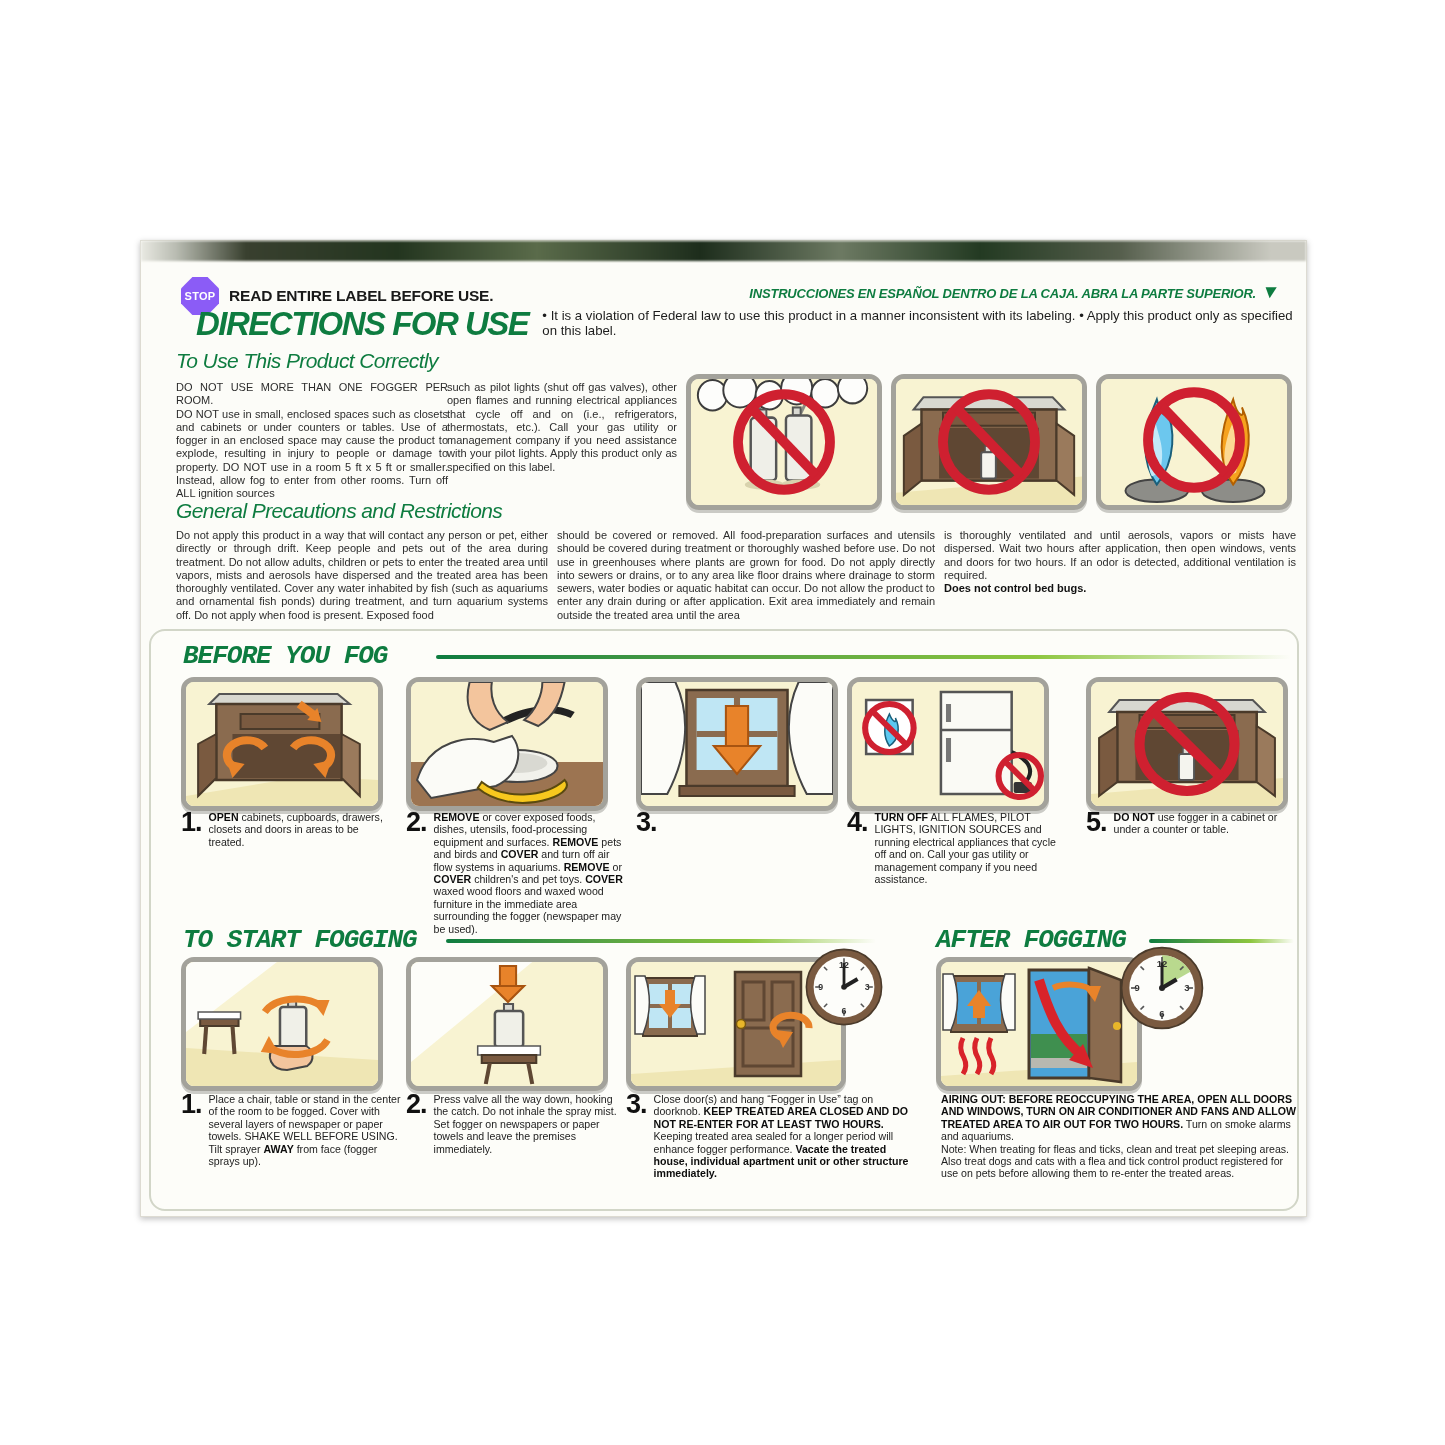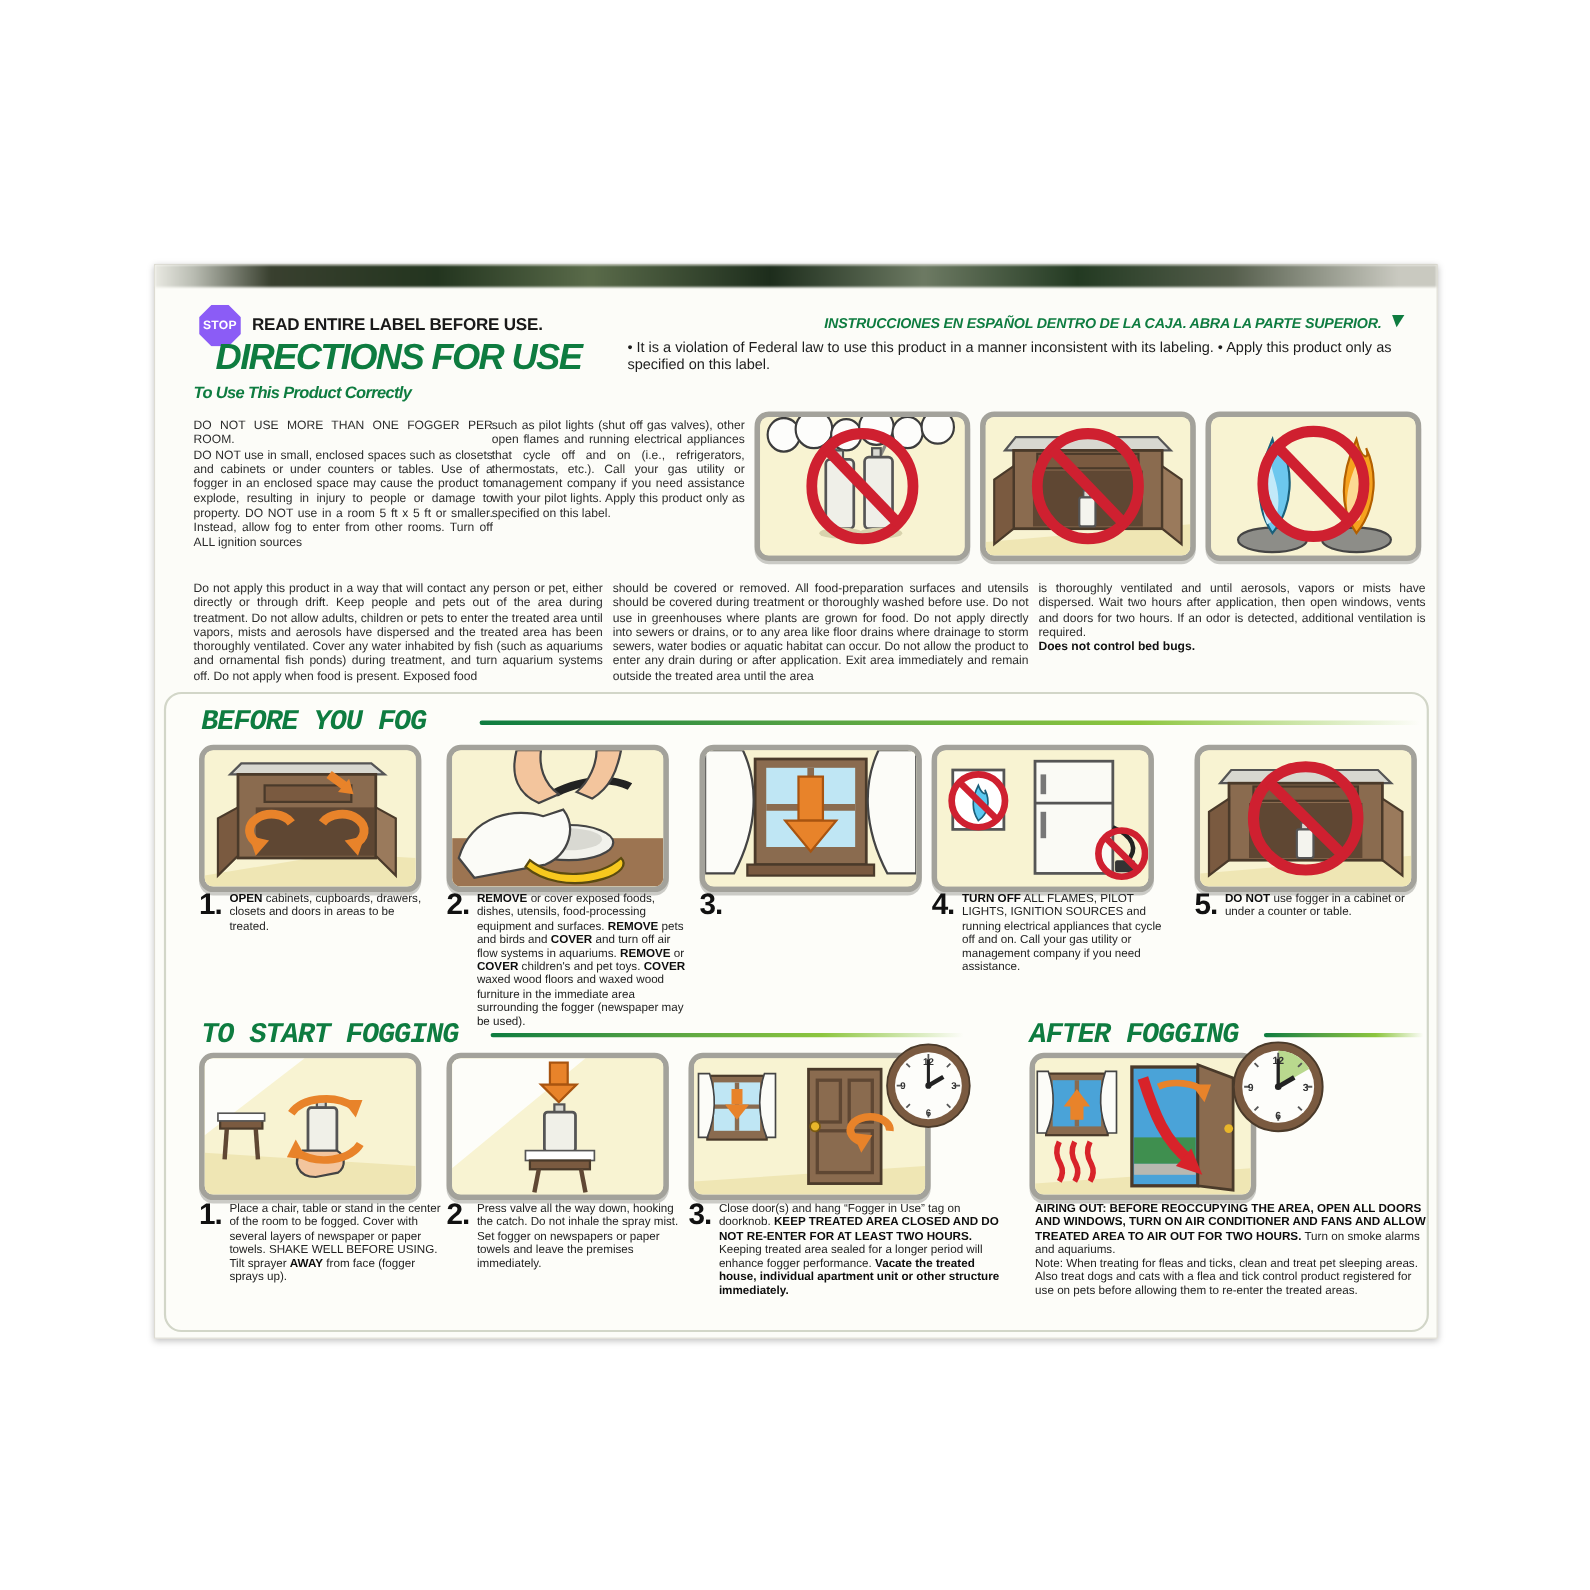--- a/index.html
+++ b/index.html
@@ -10,22 +10,22 @@
        background:linear-gradient(90deg,#e9e9e2 0%,#b9bcb2 3%,#39402f 9%,#23351f 22%,#5a6b4a 34%,#1d2d1c 48%,#6d7a63 60%,#233a22 72%,#555e4c 84%,#c9c9c0 97%);
        filter:blur(1.2px);}
   .stop-octagon{position:absolute;left:40px;top:36px;width:38px;height:38px;background:#8b5cf6;
        clip-path:polygon(30% 0,70% 0,100% 30%,100% 70%,70% 100%,30% 100%,0 70%,0 30%);
        display:flex;align-items:center;justify-content:center;color:#fff;font-weight:bold;font-size:11px;letter-spacing:.3px;}
   .read-label{position:absolute;left:88px;top:46px;font-size:15.5px;font-weight:bold;color:#191919;letter-spacing:-0.2px;}
   .spanish{position:absolute;left:520px;top:45px;width:595px;text-align:right;font-size:13px;font-weight:bold;font-style:italic;color:#0e7c40;letter-spacing:-0.2px;}
   .spanish-tri{position:absolute;left:1120px;top:40px;font-size:19px;color:#0e7c40;transform:skewX(-8deg);}
   .dir-row{position:absolute;left:35px;top:66px;width:1120px;display:flex;align-items:flex-end;gap:14px;}
   .dir-title{font-size:33px;font-weight:bold;font-style:italic;color:#0e7c40;letter-spacing:-1.5px;white-space:nowrap;line-height:34px;margin-left:20px;}
-  .dir-note{font-size:13.2px;color:#1d1d1d;line-height:15px;padding-bottom:3px;margin-left:28px;}
-  .h2{font-size:15px;font-weight:bold;font-style:italic;color:#0e7c40;letter-spacing:-0.6px;position:absolute;white-space:nowrap;}
+  .dir-note{font-size:13.2px;color:#1d1d1d;line-height:15px;padding-bottom:3px;}
+  .h2{font-size:21px;font-weight:normal;font-style:italic;color:#0e7c40;letter-spacing:-0.6px;position:absolute;white-space:nowrap;}
   .body-txt{position:absolute;font-size:11px;line-height:13.3px;color:#2c2c2c;text-align:justify;}
   .body-txt b{color:#111;}
   .panel{position:absolute;border:5px solid #a3a29b;border-radius:13px;background:#f8f3d2;
          box-shadow:0 3px 0 rgba(110,110,104,.35);overflow:hidden;}
   .panel svg{display:block;width:100%;height:100%;}
   .card{position:absolute;left:8px;top:388px;width:1146px;height:578px;border:2px solid #d2d6c8;border-radius:16px;background:#fdfdf9;}
   .h-section{position:absolute;font-size:26px;font-weight:bold;font-style:italic;color:#0e7c40;letter-spacing:-1px;white-space:nowrap;font-family:Liberation Mono, monospace;}
   .rule{position:absolute;height:4px;border-radius:2px;background:linear-gradient(to right,#0e7c40 0%,#55a244 35%,#8dc63f 70%,rgba(141,198,63,0) 100%);}
   .cap{position:absolute;display:flex;gap:7px;align-items:flex-start;}
   .cap .num{font-weight:bold;font-size:27px;line-height:23px;color:#111;letter-spacing:-1px;}
@@ -114,20 +114,21 @@
       <path d="M52,96 C44,78 50,58 56,44 C60,60 66,70 60,92 Z" fill="#c2e9f9"></path>
       <path d="M135,104 C115,76 124,44 135,20 C140,40 148,38 144,28 C154,48 155,80 135,104 Z" fill="#f6a21e" stroke="#b25f00" stroke-width="2"></path>
       <path d="M130,96 C122,78 128,58 134,44 C138,60 144,70 138,92 Z" fill="#fcd993"></path>
       <g>
         <circle cx="95" cy="60" r="47" fill="none" stroke="#cf2030" stroke-width="10"></circle>
         <line x1="62" y1="27" x2="128" y2="93" stroke="#cf2030" stroke-width="10"></line>
       </g>
     </svg>
   </div>
 
+  <div class="h2" style="left:35px;top:258px;">General Precautions and Restrictions</div>
   <div class="body-txt" style="left:35px;top:288px;width:372px;">Do not apply this product in a way that will contact any person or pet, either directly or through drift. Keep people and pets out of the area during treatment. Do not allow adults, children or pets to enter the treated area until vapors, mists and aerosols have dispersed and the treated area has been thoroughly ventilated. Cover any water inhabited by fish (such as aquariums and ornamental fish ponds) during treatment, and turn aquarium systems off. Do not apply when food is present. Exposed food</div>
   <div class="body-txt" style="left:416px;top:288px;width:378px;">should be covered or removed. All food-preparation surfaces and utensils should be covered during treatment or thoroughly washed before use. Do not use in greenhouses where plants are grown for food. Do not apply directly into sewers or drains, or to any area like floor drains where drainage to storm sewers, water bodies or aquatic habitat can occur. Do not allow the product to enter any drain during or after application. Exit area immediately and remain outside the treated area until the area</div>
   <div class="body-txt" style="left:803px;top:288px;width:352px;"><span>is thoroughly ventilated and until aerosols, vapors or mists have dispersed. Wait two hours after application, then open windows, vents and doors for two hours. If an odor is detected, additional ventilation is required.</span><br><b>Does not control bed bugs.</b></div>
 
   <div class="card"></div>
 
   <div class="h-section" style="left:42px;top:400px;">BEFORE YOU FOG</div>
   <div class="rule" style="left:295px;top:414px;width:855px;"></div>
 
   <div class="panel" style="left:40px;top:436px;width:192px;height:124px;">

